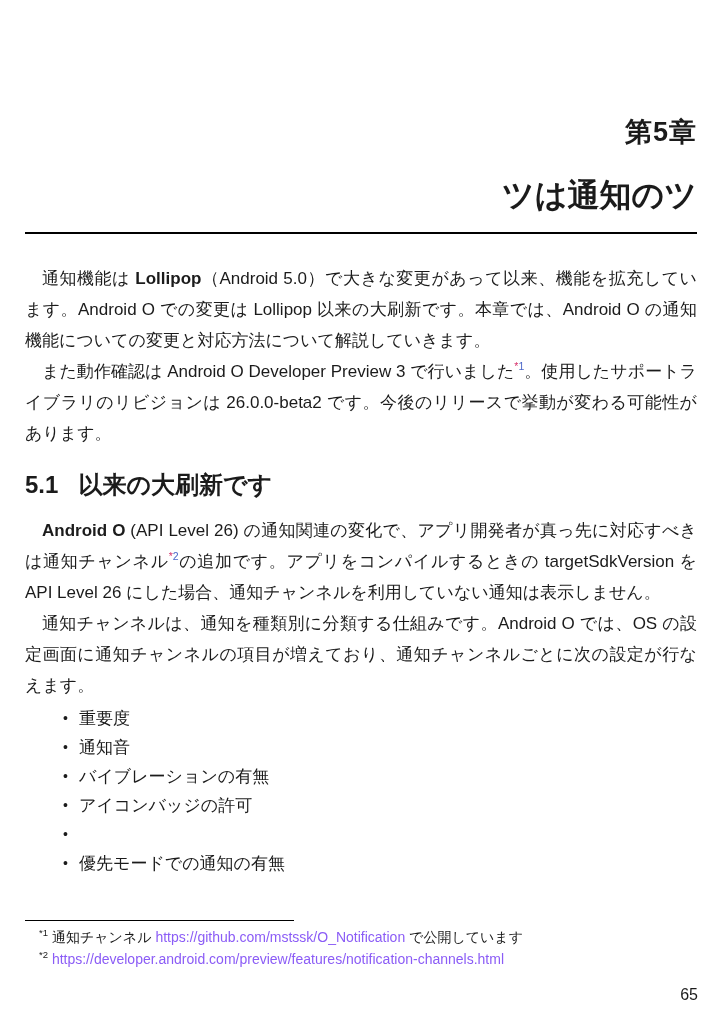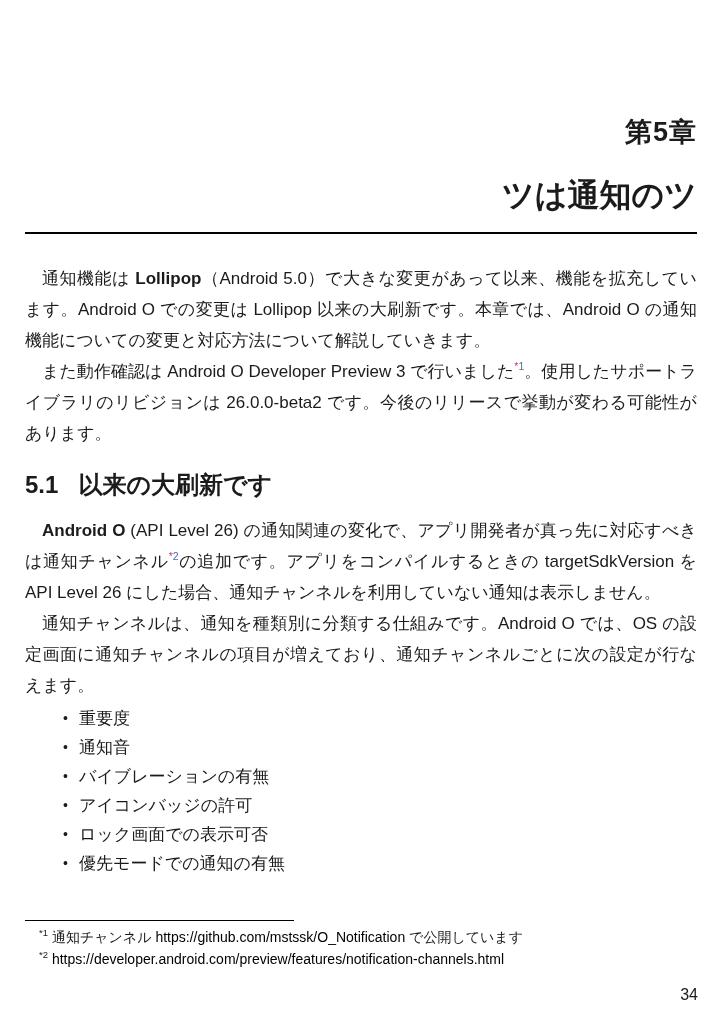--- a/index.html
+++ b/index.html
@@ -89,21 +89,21 @@
     color: #1b1b1b;
   }
   .footnote-rule {
     width: 269px;
     border: none;
     border-top: 1.5px solid #000000;
     margin: 0 0 5px 0;
   }
   .footnote-line { padding-left: 14px; }
   .footnote-line .fnmark { color: #1b1b1b; font-size: 9.5px; }
-  a.doc-link { color: #000000; text-decoration: none; cursor: pointer; }
+  a.doc-link { color: #8b5cf6; text-decoration: none; cursor: pointer; }
   .page-number {
     position: absolute;
     right: 26px;
     top: 986px;
     font-size: 16px;
     color: #1b1b1b;
   }
 </style>
 </head>
 <body>
@@ -141,21 +141,20 @@
       <div class="bullet-item">
           <span class="bullet-dot">•</span>
           <span>バイブレーションの有無</span>
         </div>
       <div class="bullet-item">
           <span class="bullet-dot">•</span>
           <span>アイコンバッジの許可</span>
         </div>
       <div class="bullet-item">
           <span class="bullet-dot">•</span>
-          <span>ロック画面での表示可否</span>
         </div>
       <div class="bullet-item">
           <span class="bullet-dot">•</span>
           <span>優先モードでの通知の有無</span>
         </div>
     </div>
 
   </div>
 
   <div class="footnotes">
@@ -163,14 +162,14 @@
     <div class="footnote-line">
       <sup class="fnmark">*1</sup>
       <span>通知チャンネル </span><a class="doc-link">https://github.com/mstssk/O_Notification</a><span> で公開しています</span>
     </div>
     <div class="footnote-line">
       <sup class="fnmark">*2</sup>
       <a class="doc-link">https://developer.android.com/preview/features/notification-channels.html</a>
     </div>
   </div>
 
-  <div class="page-number">34</div>
+  <div class="page-number">65</div>
 </div>
 
 </body></html>

